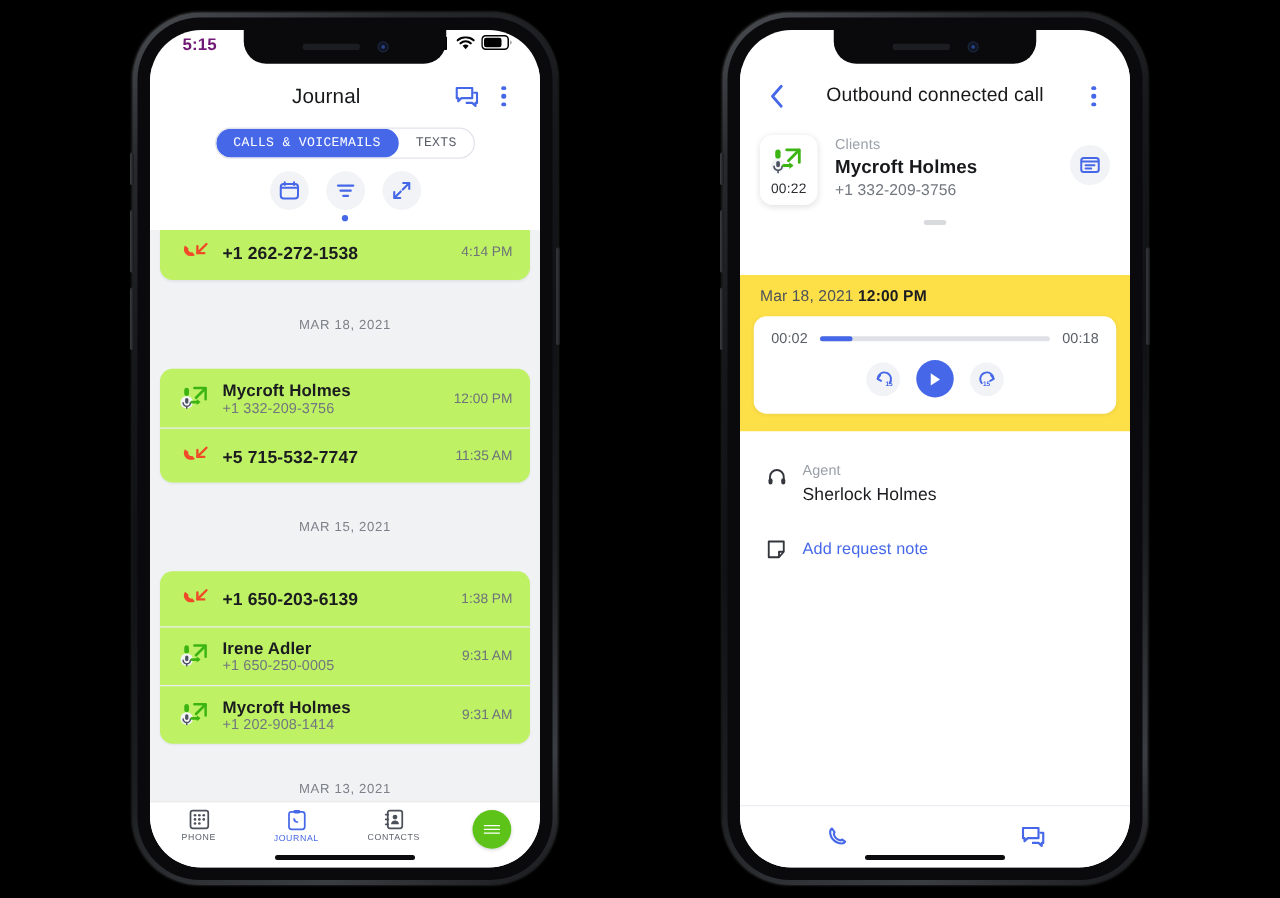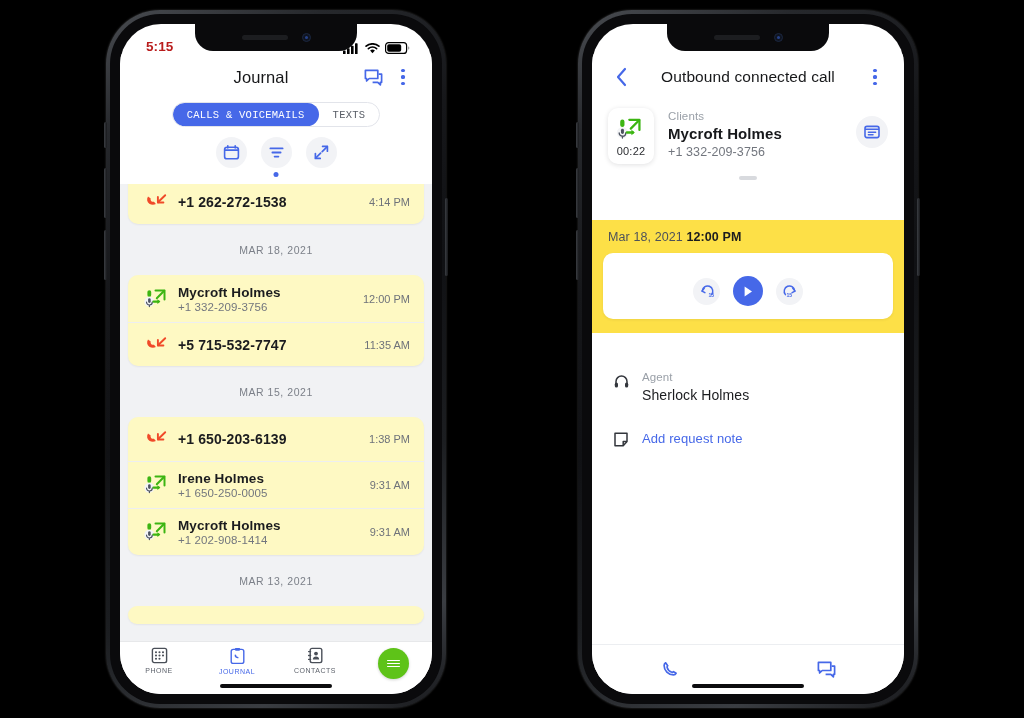--- a/index.html
+++ b/index.html
@@ -52,24 +52,24 @@
     z-index: 40;
     display:flex; align-items:center; justify-content:center; gap:14px;
   }
   .speaker { width:46px; height:5px; border-radius:3px; background:#1c1d20; }
   .frontcam { width:9px; height:9px; border-radius:50%; background:#0f1420; border:1px solid #1b2740; position:relative; }
   .frontcam::after{ content:""; position:absolute; inset:2px; border-radius:50%; background:#2a4a9c; opacity:.85;}
 
   
   .statusbar {
     position:absolute; top:0; left:0; right:0; height:30px;
-    display:flex; align-items:flex-end; justify-content:space-between;
+    display:flex; align-items:flex-start; justify-content:space-between;
     padding: 4px 22px 0 26px;
     z-index: 30;
-    font-size: 13.5px; font-weight:bold; color:#b91c1c;
+    font-size: 13.5px; font-weight:bold; color:#701a75;
     letter-spacing: .1px;
   }
   .sb-right { display:flex; align-items:center; gap:5px; }
 
   
   .appbar {
     position:absolute; top:30px; left:0; right:0; height:46px;
     display:flex; align-items:center; padding: 0 14px;
     background:#fff; z-index:20;
   }
@@ -95,21 +95,21 @@
   
   .filters { position:absolute; top:113px; left:0; right:0; display:flex; justify-content:center; gap:14px; z-index:15;}
   .fcircle { width:31px; height:31px; border-radius:50%; background:#f2f3f6; display:flex; align-items:center; justify-content:center; cursor:pointer; position:relative;}
   .fdot { position:absolute; bottom:-9px; left:50%; transform:translateX(-50%); width:5px; height:5px; border-radius:50%; background:#4668e8; }
 
   
   .list {
     position:absolute; top:160px; left:0; right:0; bottom:52px;
     background:#f1f2f4; overflow:hidden;
   }
-  .card { background:#fef9c3; border-radius:10px; margin:8px 8px; overflow:hidden;
+  .card { background:#bef264; border-radius:10px; margin:18px 8px; overflow:hidden;
           box-shadow:0 1px 2px rgba(20,22,30,.06); }
   .card.top { border-radius:0 0 10px 10px; margin-top:-4px; }
   .row { display:flex; align-items:center; padding:0 14px; height:44px; position:relative; cursor:pointer;}
   .row.tall { height:47px; }
   .row + .row { border-top:1px solid #edeef1; }
   .row .ico { width:30px; flex:0 0 30px; display:flex; align-items:center; justify-content:center; }
   .row .txt { flex:1; min-width:0; padding-left:6px; }
   .row .name { font-size:13.5px; font-weight:bold; color:#1b1c1f; letter-spacing:.1px; white-space:nowrap;}
   .row .name.num { font-size:14px; }
   .row .sub { font-size:11.5px; color:#72767e; margin-top:1px; letter-spacing:.1px;}
@@ -345,21 +345,21 @@
                   <path d="M20.2 3.8 12.8 11.2" stroke="#3cb512" stroke-width="2" stroke-linecap="round"></path>
                   <rect x="3.4" y="3.2" width="3.8" height="6.6" rx="1.9" fill="#3cb512"></rect>
                   <circle cx="5.4" cy="14.8" r="5" fill="#f3f4f6"></circle>
                   <rect x="4.1" y="11.3" width="2.6" height="4.6" rx="1.3" fill="#4c5260"></rect>
                   <path d="M2.5 15.1a2.9 2.9 0 005.8 0M5.4 18v1.6" stroke="#4c5260" stroke-width="1.2" fill="none" stroke-linecap="round"></path>
                   <path d="M9.4 14.6h5.2" stroke="#3cb512" stroke-width="2.2" stroke-linecap="round"></path>
                   <path d="M13.4 12.2l3 2.4-3 2.4z" fill="#3cb512"></path>
                 </svg>
               </div>
               <div class="txt">
-                <div class="name">Irene Holmes</div>
+                <div class="name">Irene Adler</div>
                 <div class="sub">+1 650-250-0005</div>
               </div>
               <div class="time">9:31 AM</div>
             </div>
             <div class="row tall">
               <div class="ico">
                 <svg width="26" height="24" viewBox="0 0 26 24">
                   <path d="M11.5 3.4h9v9" fill="none" stroke="#3cb512" stroke-width="2" stroke-linecap="round" stroke-linejoin="round"></path>
                   <path d="M20.2 3.8 12.8 11.2" stroke="#3cb512" stroke-width="2" stroke-linecap="round"></path>
                   <rect x="3.4" y="3.2" width="3.8" height="6.6" rx="1.9" fill="#3cb512"></rect>
@@ -491,20 +491,27 @@
           </div>
           <div class="drag-handle"></div>
         </div>
 
         <div class="player-sec">
           <div class="ps-date">
             <span>Mar 18, 2021</span>
             <b>12:00 PM</b>
           </div>
           <div class="player">
+            <div class="pl-top">
+              <div class="pl-time">00:02</div>
+              <div class="pl-track">
+                <div class="pl-fill" style="width: 14%;"></div>
+              </div>
+              <div class="pl-time">00:18</div>
+            </div>
             <div class="pl-ctrls">
               <div class="rw">
                 <svg width="16" height="16" viewBox="0 0 16 16">
                   <path d="M12.6 11.6A5.3 5.3 0 103.2 8" fill="none" stroke="#4668e8" stroke-width="1.5" stroke-linecap="round"></path>
                   <path d="M5.2 5.2 3 8.1l2.9 1.6" fill="none" stroke="#4668e8" stroke-width="1.5" stroke-linecap="round" stroke-linejoin="round"></path>
                   <text x="9.4" y="13.6" font-family="Liberation Sans, sans-serif" font-size="5.2" font-weight="bold" fill="#4668e8">15</text>
                 </svg>
               </div>
               <div class="play">
                 <svg width="12" height="13" viewBox="0 0 12 13">

